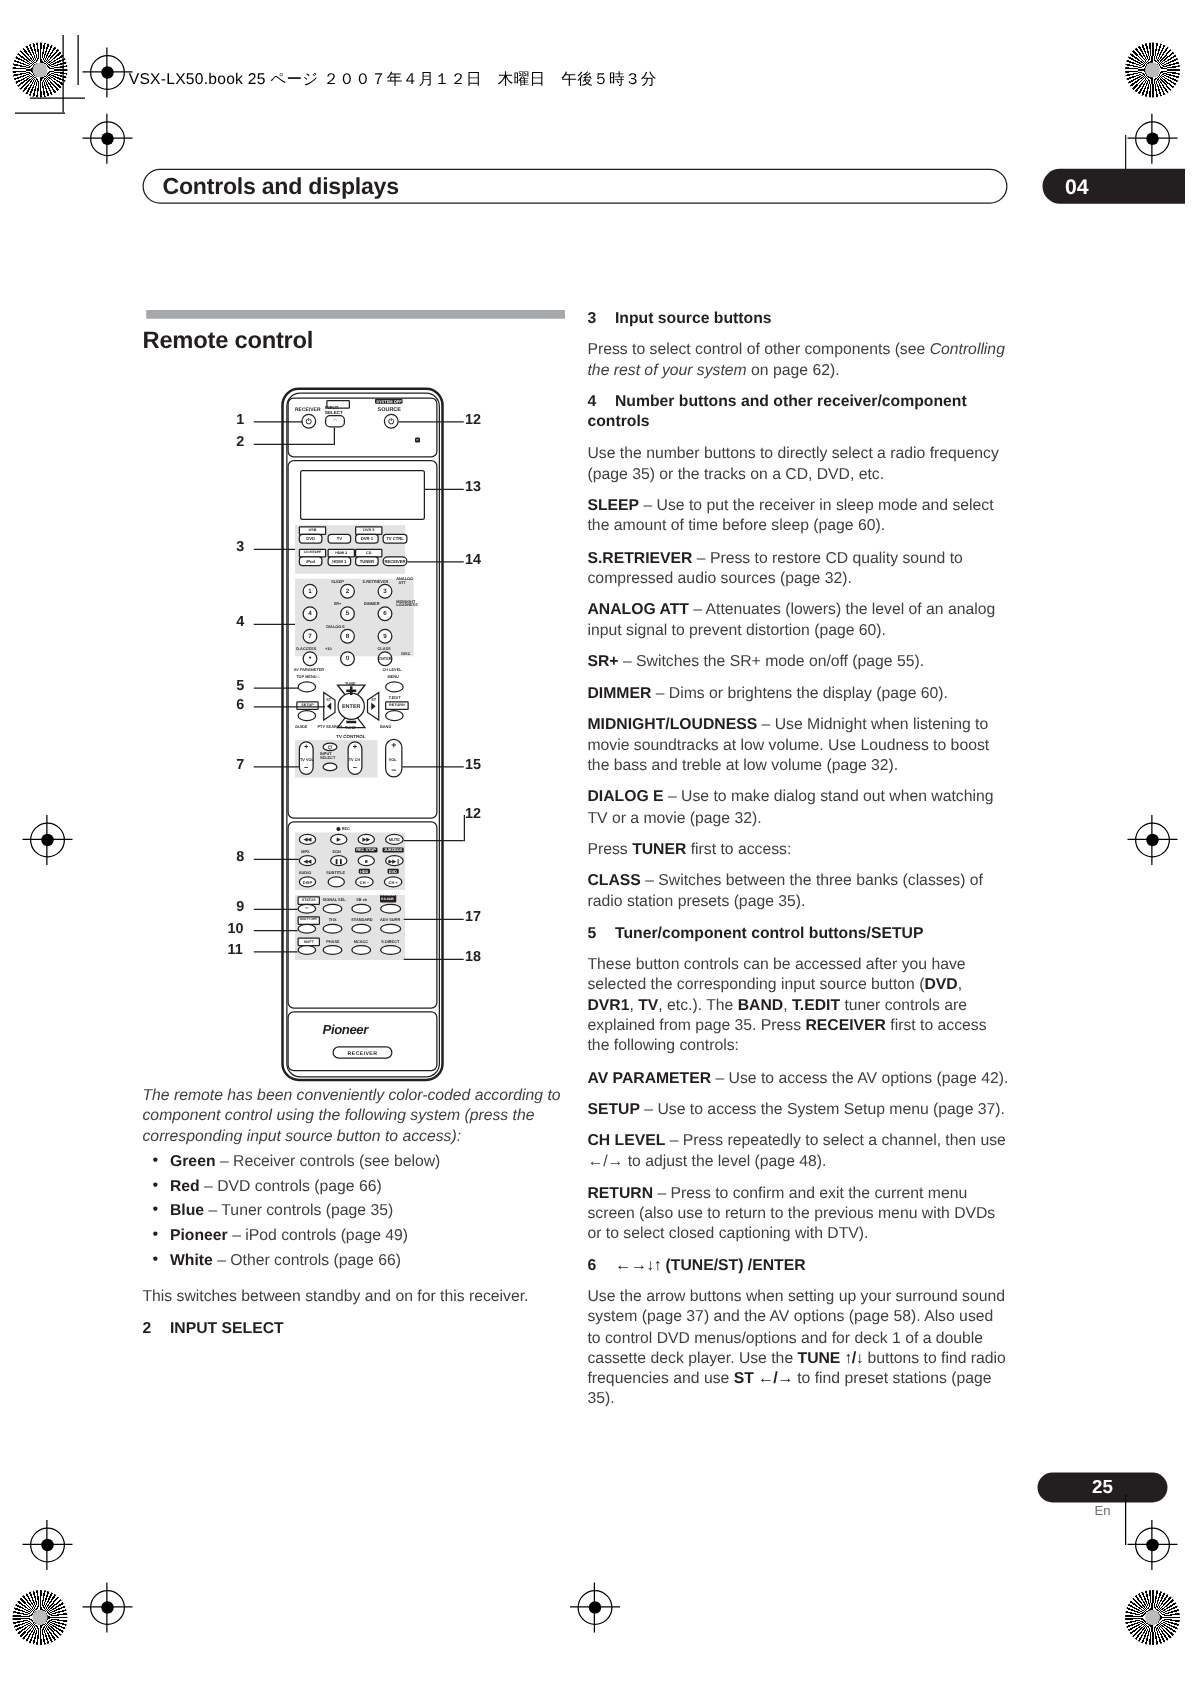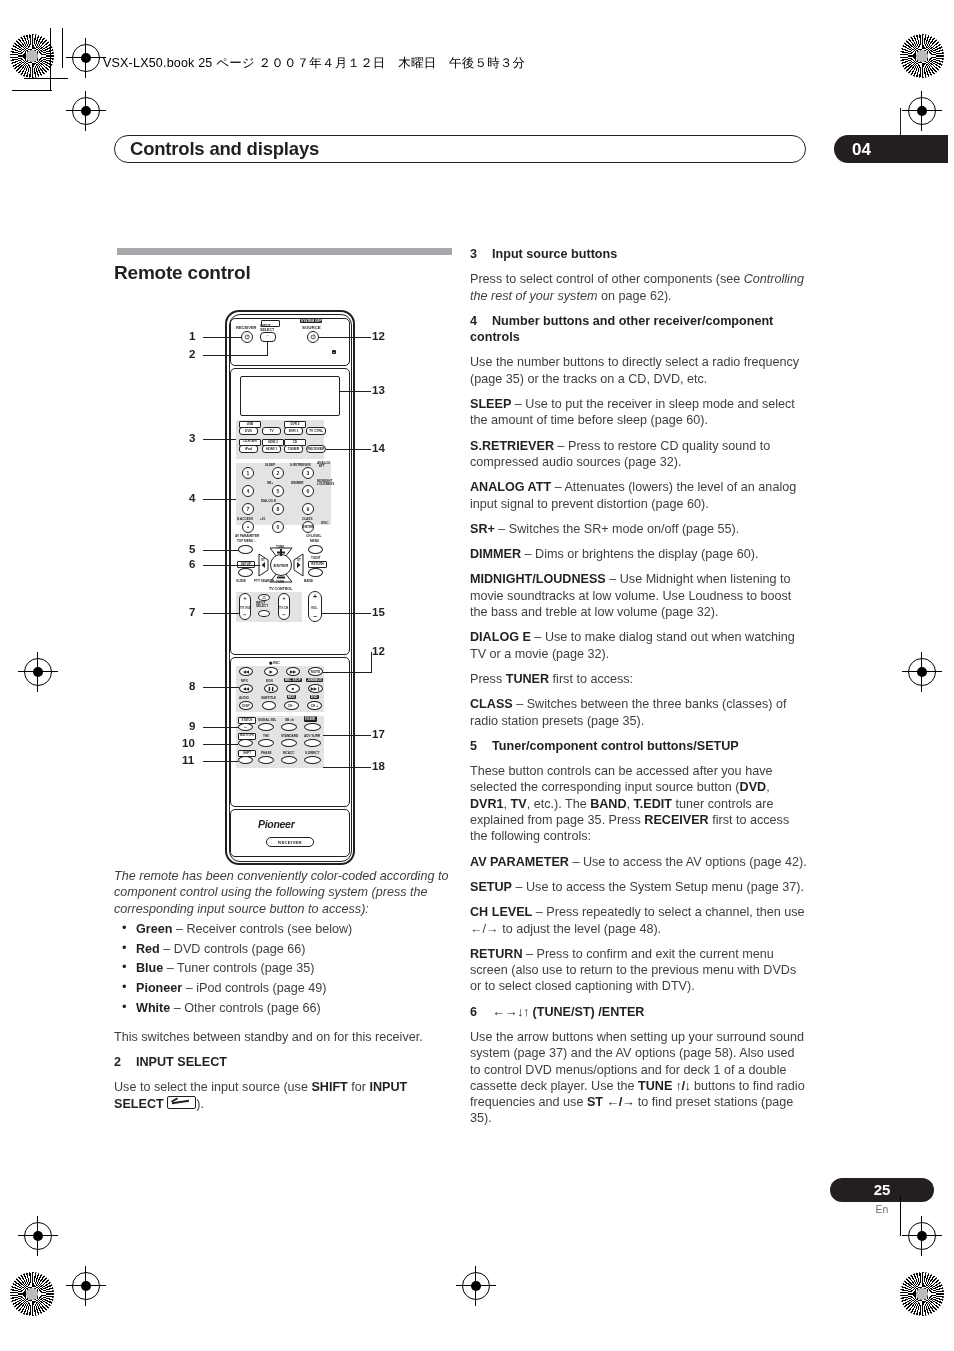--- a/index.html
+++ b/index.html
@@ -381,21 +381,20 @@
     <li><b>Red</b><span> – DVD controls (page 66)</span></li>
     <li><b>Blue</b><span> – Tuner controls (page 35)</span></li>
     <li><b>Pioneer</b><span> – iPod controls (page 49)</span></li>
     <li><b>White</b><span> – Other controls (page 66)</span></li>
   </ul>
 
   <div class="spacer"></div>
   <p>This switches between standby and on for this receiver.</p>
 
   <p class="numhead"><span class="n">2</span><span>INPUT SELECT</span></p>
-  <p><span>Use to select the input source (use </span><b>SHIFT</b><span> for </span><b>INPUT SELECT</b> <span class="inputsel-glyph"></span><span>).</span></p>
 </div>
 
 <div class="col colR">
   <p class="numhead"><span class="n">3</span><span>Input source buttons</span></p>
   <p><span>Press to select control of other components (see </span><i>Controlling the rest of your system</i><span> on page 62).</span></p>
 
   <p class="numhead"><span class="n">4</span><span>Number buttons and other receiver/component controls</span></p>
   <p>Use the number buttons to directly select a radio frequency (page 35) or the tracks on a CD, DVD, etc.</p>
 
   <p class="indent"><b>SLEEP</b><span> – Use to put the receiver in sleep mode and select the amount of time before sleep (page 60).</span></p>

